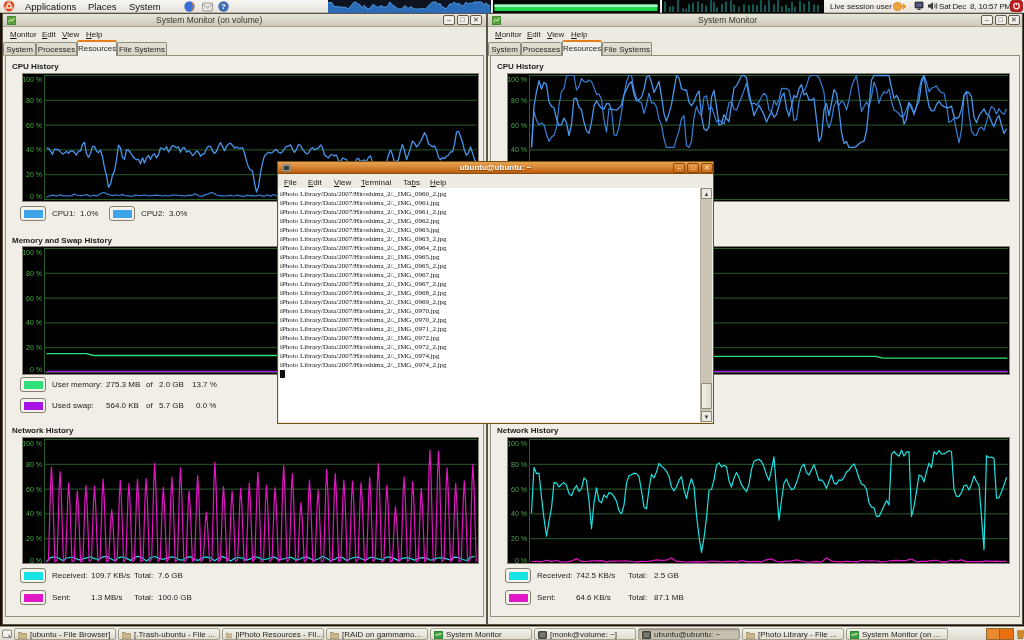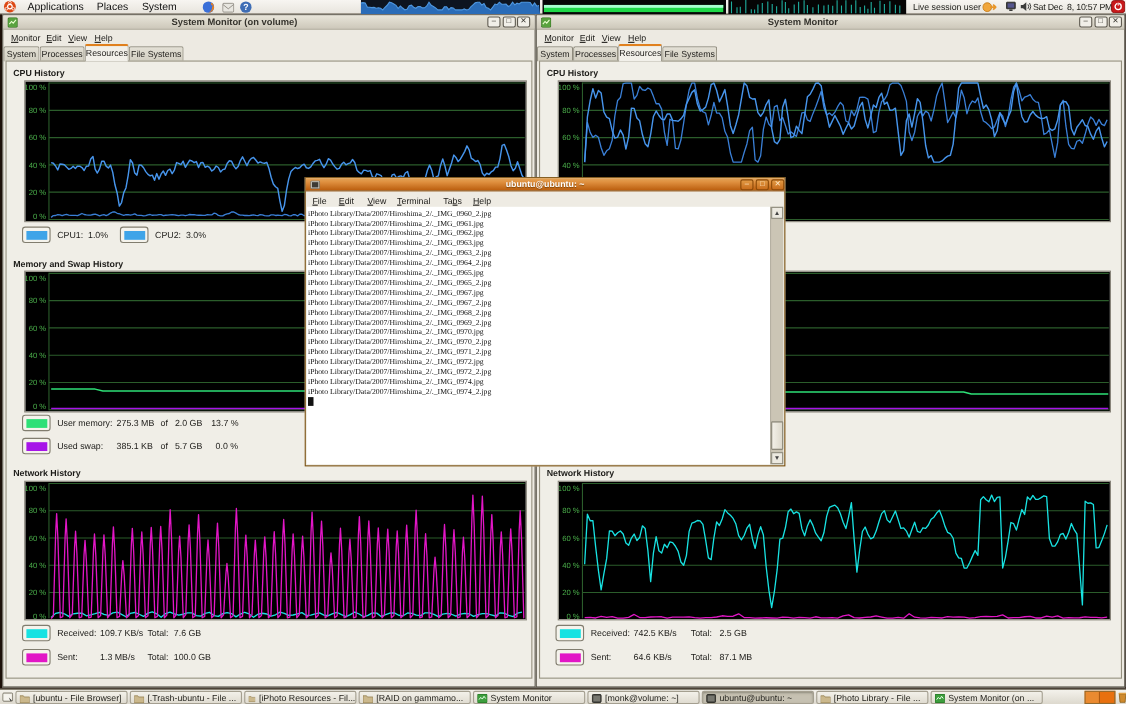--- a/index.html
+++ b/index.html
@@ -7,21 +7,21 @@
 .t8 {font-size:8px;color:#1c1b18}
 .t8b {font-size:8px;font-weight:bold;color:#1c1b18}
 
 #panel {position:absolute;left:0;top:0;width:1024px;height:13px;
  background:linear-gradient(#f7f5f1,#e8e5de);border-bottom:1px solid #b9b4a7}
 #panel .pm {position:absolute;top:1px;font-size:9.5px;color:#111}
 
 .win {position:absolute;background:#edeae2;border:1px solid #58544a}
 .tbar {position:absolute;left:0;top:0;right:0;height:13px;
  background:linear-gradient(#e8e5da,#cdc8ba);border-bottom:1px solid #a9a495}
-.title {position:absolute;top:1px;font-size:8.5px;font-weight:bold;color:#35332d;white-space:pre}
+.title {position:absolute;top:1px;font-size:8.5px;font-weight:normal;color:#35332d;white-space:pre}
 .wb {position:absolute;width:12px;height:10px;background:#f1efe8;border:1px solid #5f5b51;
  border-radius:2px;font-size:7px;line-height:8px;text-align:center;color:#33312b}
 .mi {position:absolute;font-size:8px;color:#1c1b18;white-space:pre}
 .mi u {text-decoration:underline}
 .tab {position:absolute;top:42px;height:14px;background:linear-gradient(#e3e0d5,#d2cec1);
  border:1px solid #8e8a7c;border-bottom:none;font-size:8px;color:#211f1c;text-align:center;
  line-height:13px;border-radius:2px 2px 0 0}
 .tab.active {top:40px;height:16px;background:#f2f0ea;border-top:2px solid #e0801e;z-index:3}
 .page {position:absolute;background:#f0eee7;border:1px solid #94907f}
 .chart {position:absolute;border:1px solid #88847a;box-sizing:content-box}
@@ -223,21 +223,21 @@
   </div>
 <span class="t8" style="left:52px;top:380px">User memory:</span>
 <span class="t8" style="left:106px;top:380px">275.3 MB</span>
 <span class="t8" style="left:146px;top:380px">of</span>
 <span class="t8" style="left:159px;top:380px">2.0 GB</span>
 <span class="t8" style="left:192px;top:380px">13.7 %</span>
 <div class="sw" style="left:20px;top:398px">
     <div class="swi" style="background:#a715e8"></div>
   </div>
 <span class="t8" style="left:52px;top:401px">Used swap:</span>
-<span class="t8" style="left:106px;top:401px">385.1 KB</span>
+<span class="t8" style="left:106px;top:401px">564.0 KB</span>
 <span class="t8" style="left:146px;top:401px">of</span>
 <span class="t8" style="left:159px;top:401px">5.7 GB</span>
 <span class="t8" style="left:196px;top:401px">0.0 %</span>
 <span class="t8b" style="left:12px;top:426px">Network History</span>
 <svg class="chart" style="left:22px;top:437px" width="455" height="125" viewBox="0 0 455 125">
     <rect x="0" y="0" width="455" height="125" fill="#000"></rect>
     <line x1="21.5" y1="1.5" x2="454" y2="1.5" stroke="#2b5d2b" stroke-width="1"></line>
     <line x1="21.5" y1="26.3" x2="454" y2="26.3" stroke="#2b5d2b" stroke-width="1"></line>
     <line x1="21.5" y1="51.1" x2="454" y2="51.1" stroke="#2b5d2b" stroke-width="1"></line>
     <line x1="21.5" y1="75.9" x2="454" y2="75.9" stroke="#2b5d2b" stroke-width="1"></line>
@@ -396,20 +396,21 @@
  <div class="twb" style="left:423px">✕</div>
  <span class="mi" style="left:6px;top:16px;z-index:2"><u>F</u>ile</span>
  <span class="mi" style="left:30px;top:16px;z-index:2"><u>E</u>dit</span>
  <span class="mi" style="left:56px;top:16px;z-index:2"><u>V</u>iew</span>
  <span class="mi" style="left:83px;top:16px;z-index:2"><u>T</u>erminal</span>
  <span class="mi" style="left:125px;top:16px;z-index:2">Ta<u>b</u>s</span>
  <span class="mi" style="left:152px;top:16px;z-index:2"><u>H</u>elp</span>
  <div id="tbody">
       <div class="tl">iPhoto Library/Data/2007/Hiroshima_2/._IMG_0960_2.jpg</div>
       <div class="tl">iPhoto Library/Data/2007/Hiroshima_2/._IMG_0961.jpg</div>
+      <div class="tl">iPhoto Library/Data/2007/Hiroshima_2/._IMG_0961_2.jpg</div>
       <div class="tl">iPhoto Library/Data/2007/Hiroshima_2/._IMG_0962.jpg</div>
       <div class="tl">iPhoto Library/Data/2007/Hiroshima_2/._IMG_0963.jpg</div>
       <div class="tl">iPhoto Library/Data/2007/Hiroshima_2/._IMG_0963_2.jpg</div>
       <div class="tl">iPhoto Library/Data/2007/Hiroshima_2/._IMG_0964_2.jpg</div>
       <div class="tl">iPhoto Library/Data/2007/Hiroshima_2/._IMG_0965.jpg</div>
       <div class="tl">iPhoto Library/Data/2007/Hiroshima_2/._IMG_0965_2.jpg</div>
       <div class="tl">iPhoto Library/Data/2007/Hiroshima_2/._IMG_0967.jpg</div>
       <div class="tl">iPhoto Library/Data/2007/Hiroshima_2/._IMG_0967_2.jpg</div>
       <div class="tl">iPhoto Library/Data/2007/Hiroshima_2/._IMG_0968_2.jpg</div>
       <div class="tl">iPhoto Library/Data/2007/Hiroshima_2/._IMG_0969_2.jpg</div>

